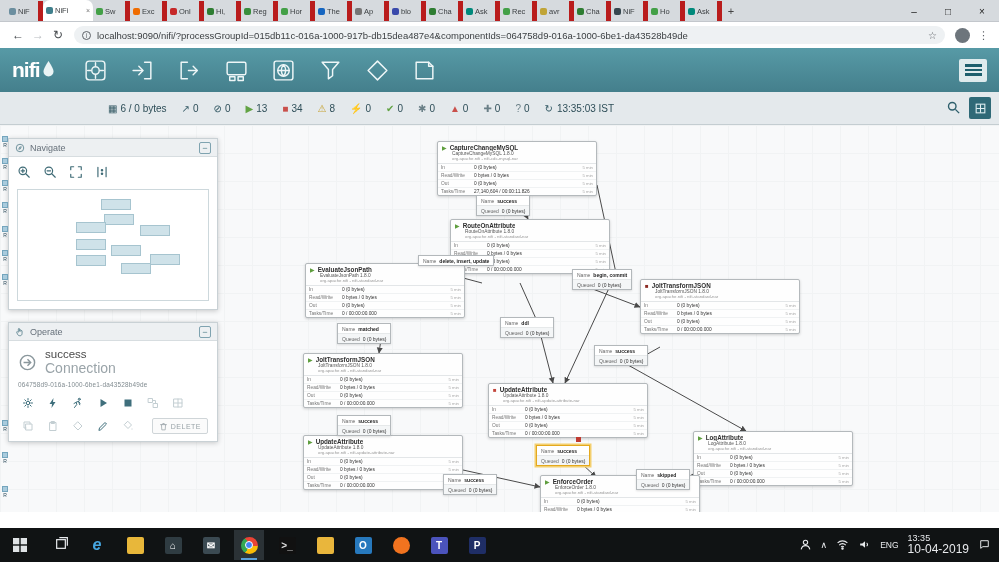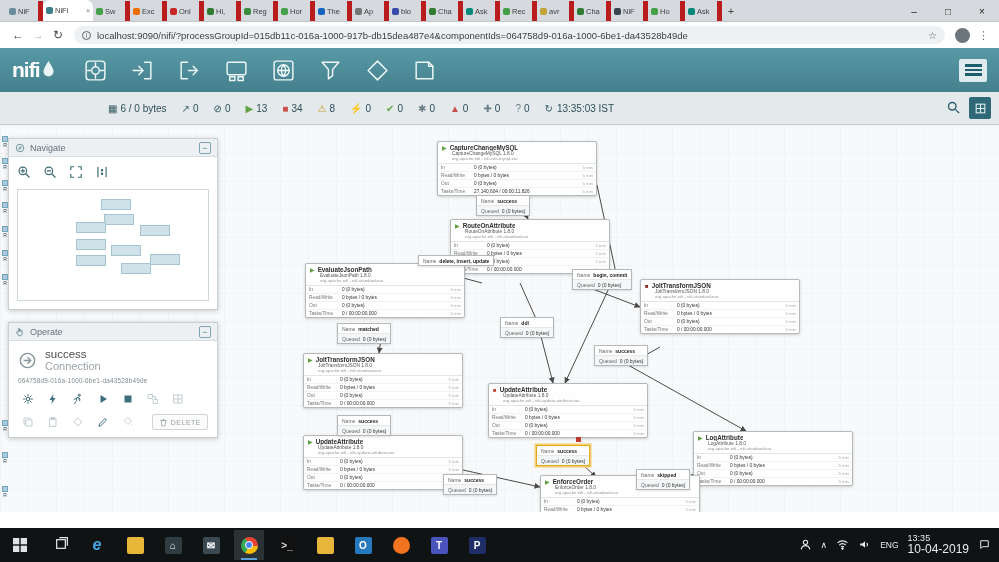--- a/index.html
+++ b/index.html
@@ -97,21 +97,21 @@
                font-size:9px;line-height:10px;text-align:center;border-radius:2px;}
   .nav-body{padding:8px;}
   .nav-tools{display:flex;gap:12px;color:#3f6b76;}
   .nav-tools svg{width:14px;height:14px;}
   .minimap{margin-top:6px;height:112px;border:1px solid #cdd8dc;position:relative;background:#fff;}
   .mm-rect{position:absolute;background:#cfe2e9;border:1px solid #a6c4cf;}
   .op-body{padding:7px 9px;}
   .op-sel{display:flex;align-items:center;gap:8px;}
   .op-sel svg{width:19px;height:19px;color:#8a979c;flex:none;}
   .op-name{font-size:11.5px;color:#4a4a4a;}
-  .op-type{font-size:11px;color:#9aa4a9;}
+  .op-type{font-size:14px;color:#9aa4a9;}
   .op-id{margin-top:5px;font-size:6.4px;color:#808b90;letter-spacing:.2px;}
   .op-row{margin-top:7px;display:flex;gap:5px;align-items:center;}
   .op-btn{width:20px;height:16px;display:flex;align-items:center;justify-content:center;color:#3f6f7c;}
   .op-btn.off{color:#c3ced2;}
   .op-btn svg{width:12px;height:12px;}
   .del-btn{margin-left:auto;height:16px;padding:0 6px;border:1px solid #cfd5d8;border-radius:2px;
            background:#fbfbfb;display:flex;align-items:center;gap:3px;color:#99a3a8;}
   .del-btn svg{width:9px;height:9px;}
   .del-label{font-size:7px;letter-spacing:.5px;}
 

